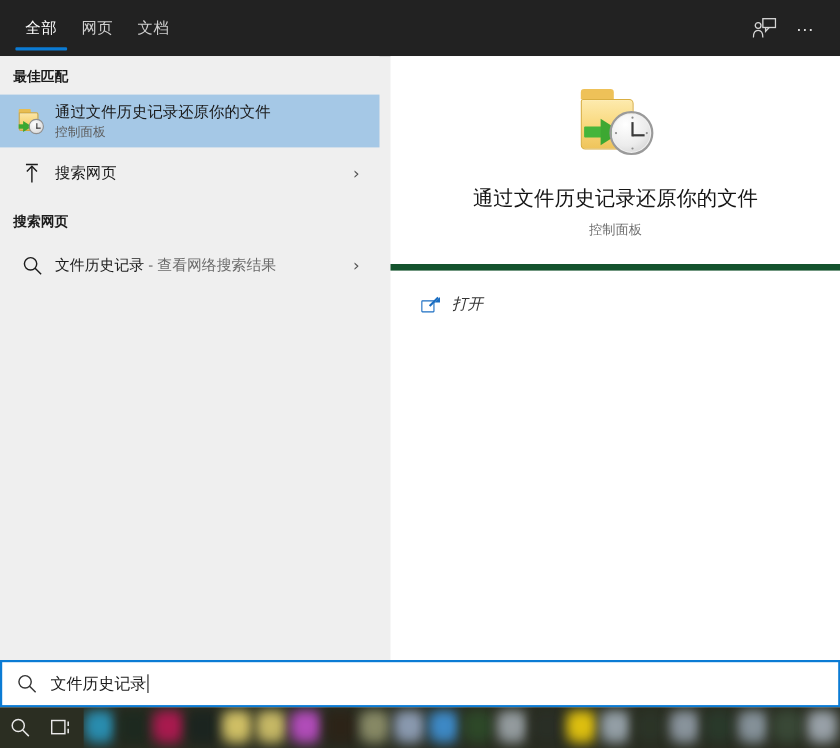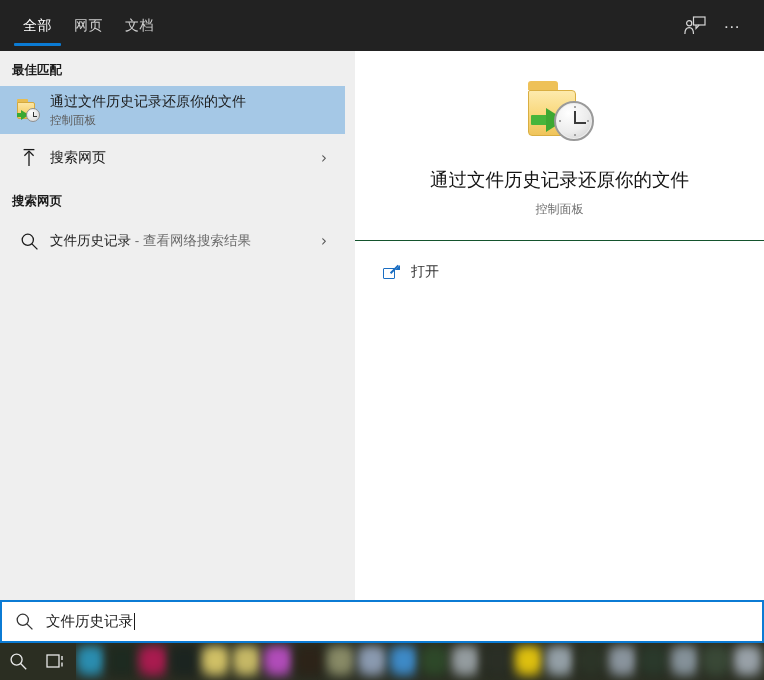--- a/index.html
+++ b/index.html
@@ -104,21 +104,21 @@
   .right-pane {
     position:absolute; left:355px; top:51px; width:409px; height:549px;
     background:#ffffff;
   }
   .preview {
     height:189px; display:flex; flex-direction:column;
     align-items:center; justify-content:center; padding-top:6px;
   }
   .preview .ptitle { font-size:18.5px; color:#141414; margin-top:22px; white-space:nowrap; }
   .preview .psub { font-size:12px; color:#6e6e6e; margin-top:9px; }
-  .actions { border-top:1px solid #14532d; padding-top:11px; }
+  .actions { border-top:6px solid #14532d; padding-top:11px;font-style:italic; }
   .action {
     display:flex; align-items:center; height:40px; padding-left:28px; cursor:default;
   }
   .action .aicon { width:28px; display:flex; align-items:center; }
   .action .alabel { font-size:14px; color:#333333; }
 
   .openicon { position:relative; width:17px; height:15px; }
   .openicon .box { position:absolute; left:0; top:3px; width:12px; height:11px;
     border:1.6px solid #1b6ec2; border-radius:1px; }
   .openicon .arr { position:absolute; right:0; top:0; width:9px; height:9px; }

